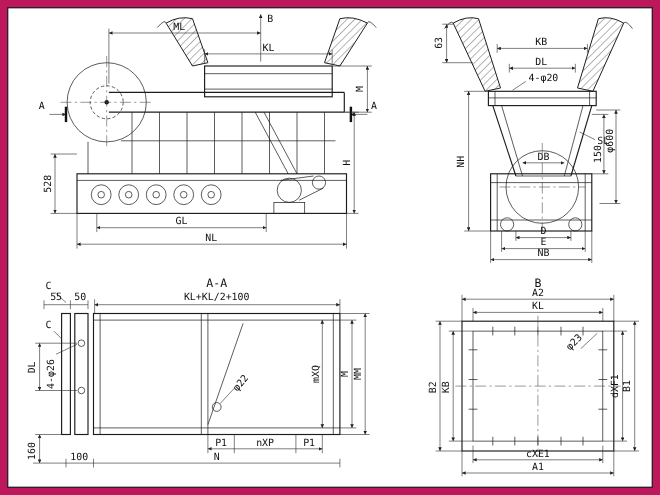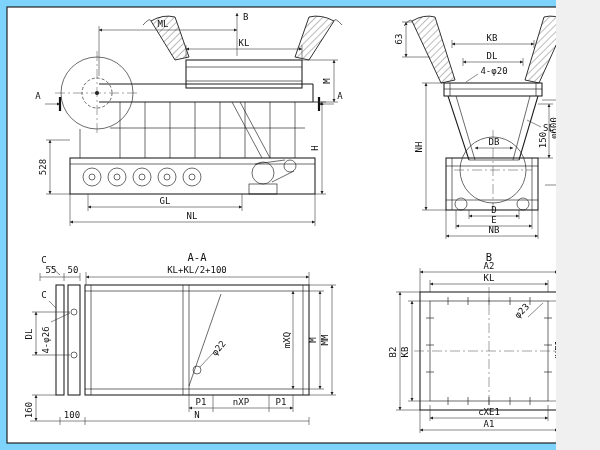--- a/index.html
+++ b/index.html
@@ -1,16 +1,16 @@
 <!DOCTYPE html>
 <html><head>
 <meta charset="utf-8">
 <style>
   html,body { margin:0; padding:0; background:#f0f0f0; }
-  .page { width:556px; height:450px; background:#7dd3fc; position:relative; overflow:hidden; }
+  .page { width:600px; height:450px; background:#be185d; position:relative; overflow:hidden; }
   svg { display:block; }
   .frame { fill:#ffffff; stroke:#222; stroke-width:1.2; }
   .o  { fill:none; stroke:#1c1c1c; stroke-width:1.05; }
   .t  { fill:none; stroke:#1c1c1c; stroke-width:0.65; }
   .d  { fill:none; stroke:#2a2a2a; stroke-width:0.55; }
   .cl { fill:none; stroke:#444; stroke-width:0.5; stroke-dasharray:10 3 2 3; }
   .k  { stroke:#111; stroke-width:2.2; }
   text { font-family:"DejaVu Sans Mono","Liberation Mono",monospace; font-size:9px; fill:#111; text-anchor:middle; }
   .ttl { font-size:10.5px; }
   .st { text-anchor:start; }

